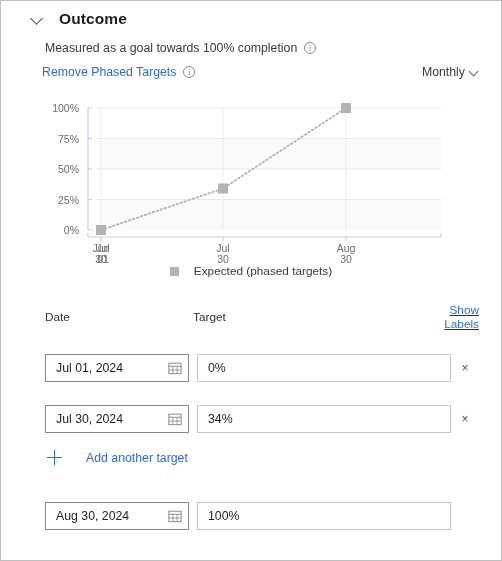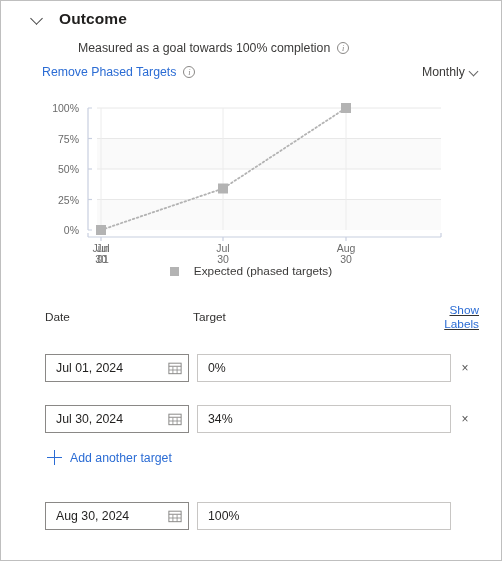--- a/index.html
+++ b/index.html
@@ -57,21 +57,20 @@
   }
 
   
   .measured-row {
     display: flex;
     align-items: center;
     gap: 7px;
     padding: 10px 0 0 44px;
     font-size: 12.3px;
     color: #3b3a39;
-    margin-left: 33px;
   }
 
   .info-icon {
     width: 12px;
     height: 12px;
     border-radius: 50%;
     border: 1px solid #8a8886;
     color: #8a8886;
     font-size: 8.5px;
     line-height: 10px;
@@ -197,21 +196,21 @@
     color: #555;
     font-size: 12px;
     cursor: pointer;
     line-height: 28px;
   }
   .remove-spacer { width: 28px; flex: 0 0 auto; }
 
   .add-row {
     display: flex;
     align-items: center;
-    gap: 8px;
+    gap: 24px;
     padding: 0 16px 0 46px;
     margin-top: 17px;
     font-size: 12.3px;
     color: #2b6cd4;
     cursor: pointer;
   }
   .plus-icon {
     position: relative;
     width: 15px;
     height: 15px;

